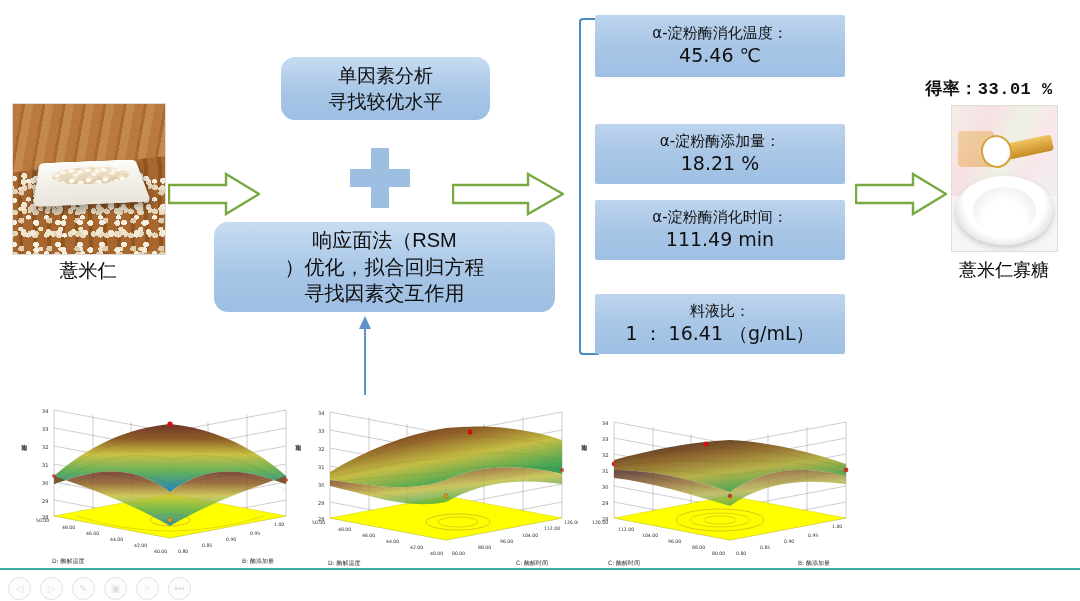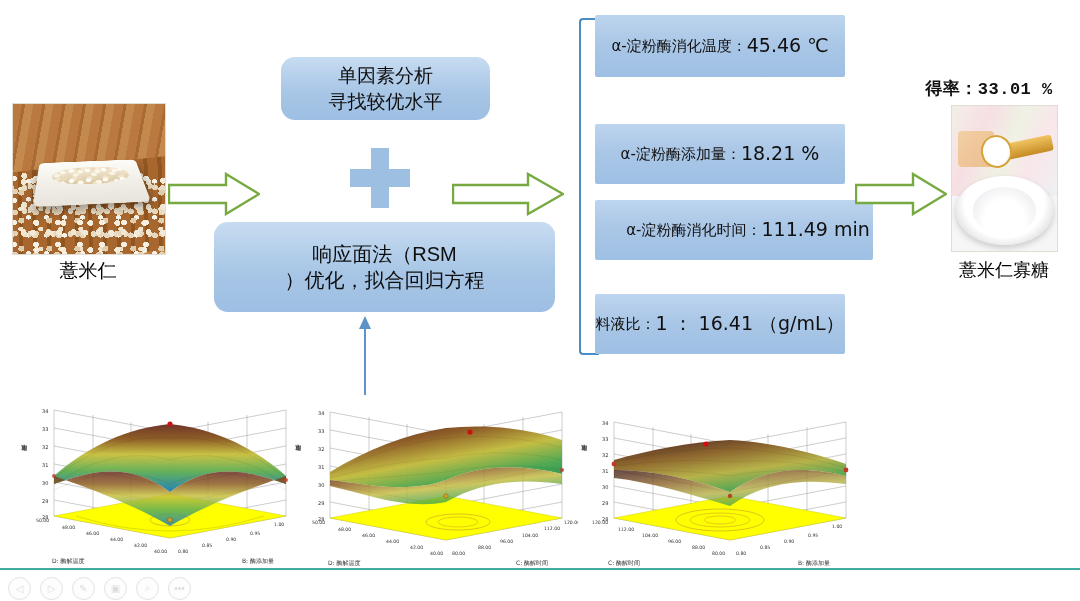--- a/index.html
+++ b/index.html
@@ -123,29 +123,29 @@
     text-align:center;
   }
   #single-factor-box{left:281px;top:57px;width:209px;height:63px;font-size:19px;}
   #rsm-box{left:214px;top:222px;width:341px;height:90px;font-size:20px;}
 
   
   .param-box{
     position:absolute;left:595px;width:250px;
     background:linear-gradient(180deg,#bdd5ee 0%,#a9c6e6 50%,#9ec0e4 100%);
     border-radius:2px;
-    display:flex;flex-direction:row;align-items:center;justify-content:center;
+    display:flex;flex-direction:column;align-items:center;justify-content:center;
     color:#101010;line-height:1.35;
     font-family:"DejaVu Sans","Liberation Sans",sans-serif;
   }
   .param-title{font-size:15px;}
   .param-value{font-size:19px;}
   #param-box-0{top:15px;height:62px;}
   #param-box-1{top:124px;height:60px;}
-  #param-box-2{top:200px;height:60px;padding-left:28px;}
+  #param-box-2{top:200px;height:60px;}
   #param-box-3{top:294px;height:60px;}
 
   
   #param-bracket{
     position:absolute;left:579px;top:18px;width:18px;height:333px;
     border:2.5px solid #4a8cc4;border-right:none;border-radius:4px 0 0 4px;
   }
 
   
   #plus-sign{position:absolute;left:350px;top:148px;width:60px;height:60px;}
@@ -217,20 +217,21 @@
   </div>
 
   <div id="plus-sign">
     <i class="h"></i>
       <i class="v"></i>
   </div>
 
   <div class="method-box" id="rsm-box">
     <span>响应面法（RSM</span>
     <span>）优化，拟合回归方程</span>
+    <span>寻找因素交互作用</span>
   </div>
 
   <svg id="rsm-up-arrow" viewBox="0 0 16 80">
     <line x1="8" y1="80" x2="8" y2="12" stroke="#5d93c6" stroke-width="2"></line>
     <polygon points="8,1 14,14 2,14" fill="#5d93c6"></polygon>
   </svg>
 
   <svg class="green-arrow" id="arrow-2" viewBox="0 0 112 44">
     <polygon points="1,13 76,13 76,2 111,22 76,42 76,31 1,31" fill="#ffffff" stroke="#76a940" stroke-width="2.4" stroke-linejoin="miter"></polygon>
   </svg>

